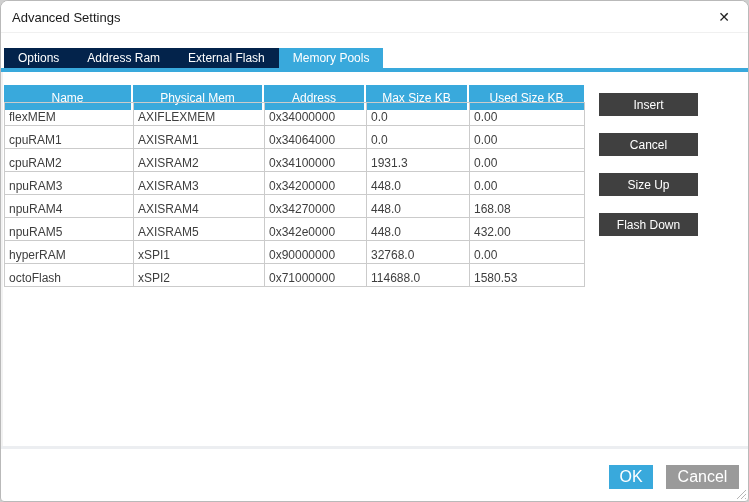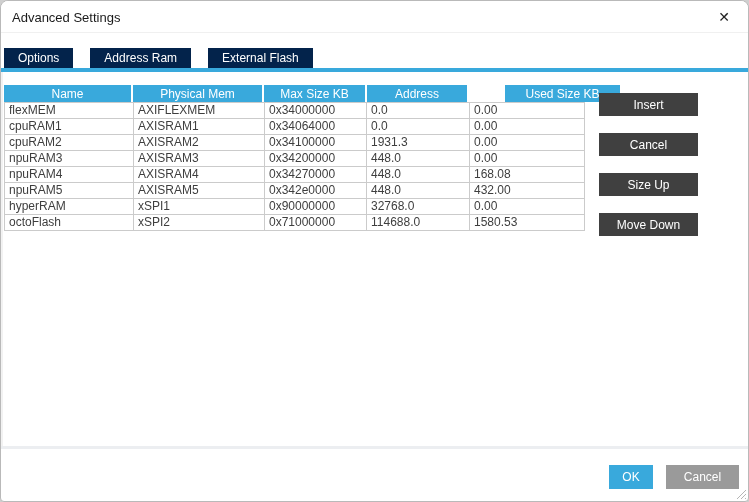--- a/index.html
+++ b/index.html
@@ -30,21 +30,21 @@
     position: absolute; right: 8px; top: 4px;
     width: 32px; height: 24px;
     display: flex; align-items: center; justify-content: center;
     font-size: 14px; color: #222;
     cursor: pointer;
   }
 
   
   .tabs-row {
     position: absolute; top: 47px; left: 3px;
-    display: flex; gap: 17px;
+    display: flex; gap: 0;
   }
   .tab {
     height: 20px;
     display: flex; align-items: center; justify-content: center;
     padding: 0 14px;
     font-size: 12px; color: #ffffff;
     background: #03234b;
     cursor: pointer;
     white-space: nowrap;
   }
@@ -69,38 +69,38 @@
   
   .tbl-header {
     position: absolute; top: 84px; left: 3px;
     display: flex; height: 17px;
   }
   .tbl-header .hcell {
     background: #39a9dc;
     color: #ffffff; font-size: 12px;
     display: flex; align-items: center; justify-content: center;
     border-right: 2px solid #ffffff;
-    height: 17px;
-  }
-  .tbl-header .hcell:last-child { border-right: none; margin-left: 36px; }
+    height: 25px;
+  }
+  .tbl-header .hcell:last-child { border-right: none; }
   .hc0 { width: 129px; } .hc1 { width: 131px; } .hc2 { width: 102px; }
   .hc3 { width: 103px; } .hc4 { width: 115px; }
 
   
   .tbl-body {
     position: absolute; top: 101px; left: 3px;
     border-collapse: collapse;
     table-layout: fixed;
     width: 580px;
   }
   .tbl-body td {
     border: 1px solid #cbcbcb;
     height: 16px;
     font-size: 12px; color: #3e3e3e;
-    padding: 0 0 0 4px;
+    padding: 7px 0 0 4px;
     white-space: nowrap; overflow: hidden;
     line-height: 15px;
   }
 
   
   .action-btn {
     position: absolute; left: 598px; width: 99px; height: 23px;
     background: #404040; color: #ffffff;
     border: none; font-size: 12px;
     font-family: "Liberation Sans", sans-serif;
@@ -108,21 +108,21 @@
     cursor: pointer;
   }
   .btn-insert { top: 92px; }
   .btn-delete { top: 132px; }
   .btn-moveup { top: 172px; }
   .btn-movedown { top: 212px; }
 
   
   .footer-btn {
     position: absolute; top: 464px; height: 24px;
-    border: none; font-size: 12px; color: #ffffff;
+    border: none; font-size: 16px; color: #ffffff;
     font-family: "Liberation Sans", sans-serif;
     display: flex; align-items: center; justify-content: center;
     cursor: pointer;
   }
   .btn-ok { left: 608px; width: 44px; background: #39a9dc; }
   .btn-cancel { left: 665px; width: 73px; background: #9a9a9a; }
 
   
   .resize-grip {
     position: absolute; right: 2px; bottom: 2px; width: 12px; height: 12px;
@@ -136,31 +136,32 @@
 
   <div class="titlebar">
     <div class="title-text">Advanced Settings</div>
     <div class="close-btn">✕</div>
   </div>
 
   <div class="tabs-row">
     <div class="tab">Options</div>
     <div class="tab">Address Ram</div>
     <div class="tab">External Flash</div>
+    <div class="tab active">Memory Pools</div>
   </div>
   <div class="tab-underline"></div>
 
   <div class="content-panel"></div>
   <div class="footer-sep"></div>
 
   <div class="tbl-header">
     <div class="hcell hc0">Name</div>
     <div class="hcell hc1">Physical Mem</div>
+    <div class="hcell hc2">Address</div>
     <div class="hcell hc3">Max Size KB</div>
-    <div class="hcell hc2">Address</div>
     <div class="hcell hc4">Used Size KB</div>
   </div>
 
   <table class="tbl-body">
     <colgroup>
       <col style="width:129px">
         <col style="width:131px">
         <col style="width:102px">
       <col style="width:103px">
         <col style="width:115px">
@@ -221,21 +222,21 @@
         <td>0x71000000</td>
         <td>114688.0</td>
         <td>1580.53</td>
       </tr>
     </tbody>
   </table>
 
   <button class="action-btn btn-insert">Insert</button>
   <button class="action-btn btn-delete">Cancel</button>
   <button class="action-btn btn-moveup">Size Up</button>
-  <button class="action-btn btn-movedown">Move Down</button>
+  <button class="action-btn btn-movedown">Flash Down</button>
 
   <button class="footer-btn btn-ok">OK</button>
   <button class="footer-btn btn-cancel">Cancel</button>
 
   <svg class="resize-grip" viewBox="0 0 12 12" width="12" height="12">
     <line x1="3" y1="12" x2="12" y2="3" stroke="#b5b5b5" stroke-width="1"></line>
     <line x1="7" y1="12" x2="12" y2="7" stroke="#b5b5b5" stroke-width="1"></line>
     <line x1="11" y1="12" x2="12" y2="11" stroke="#b5b5b5" stroke-width="1"></line>
   </svg>
 

